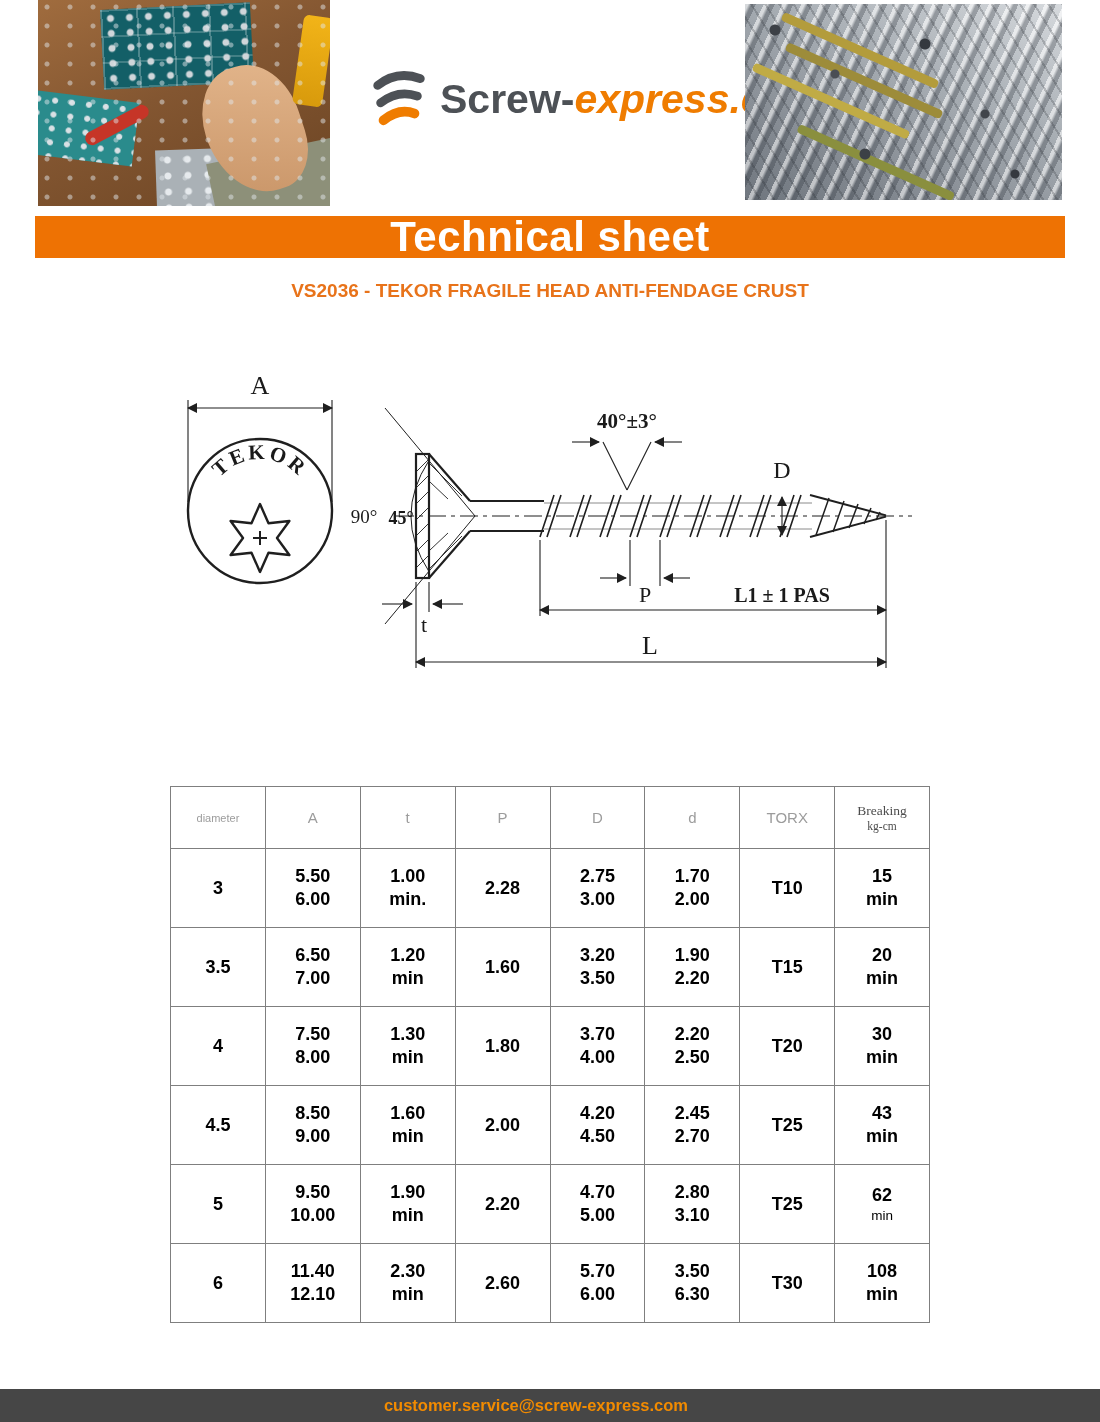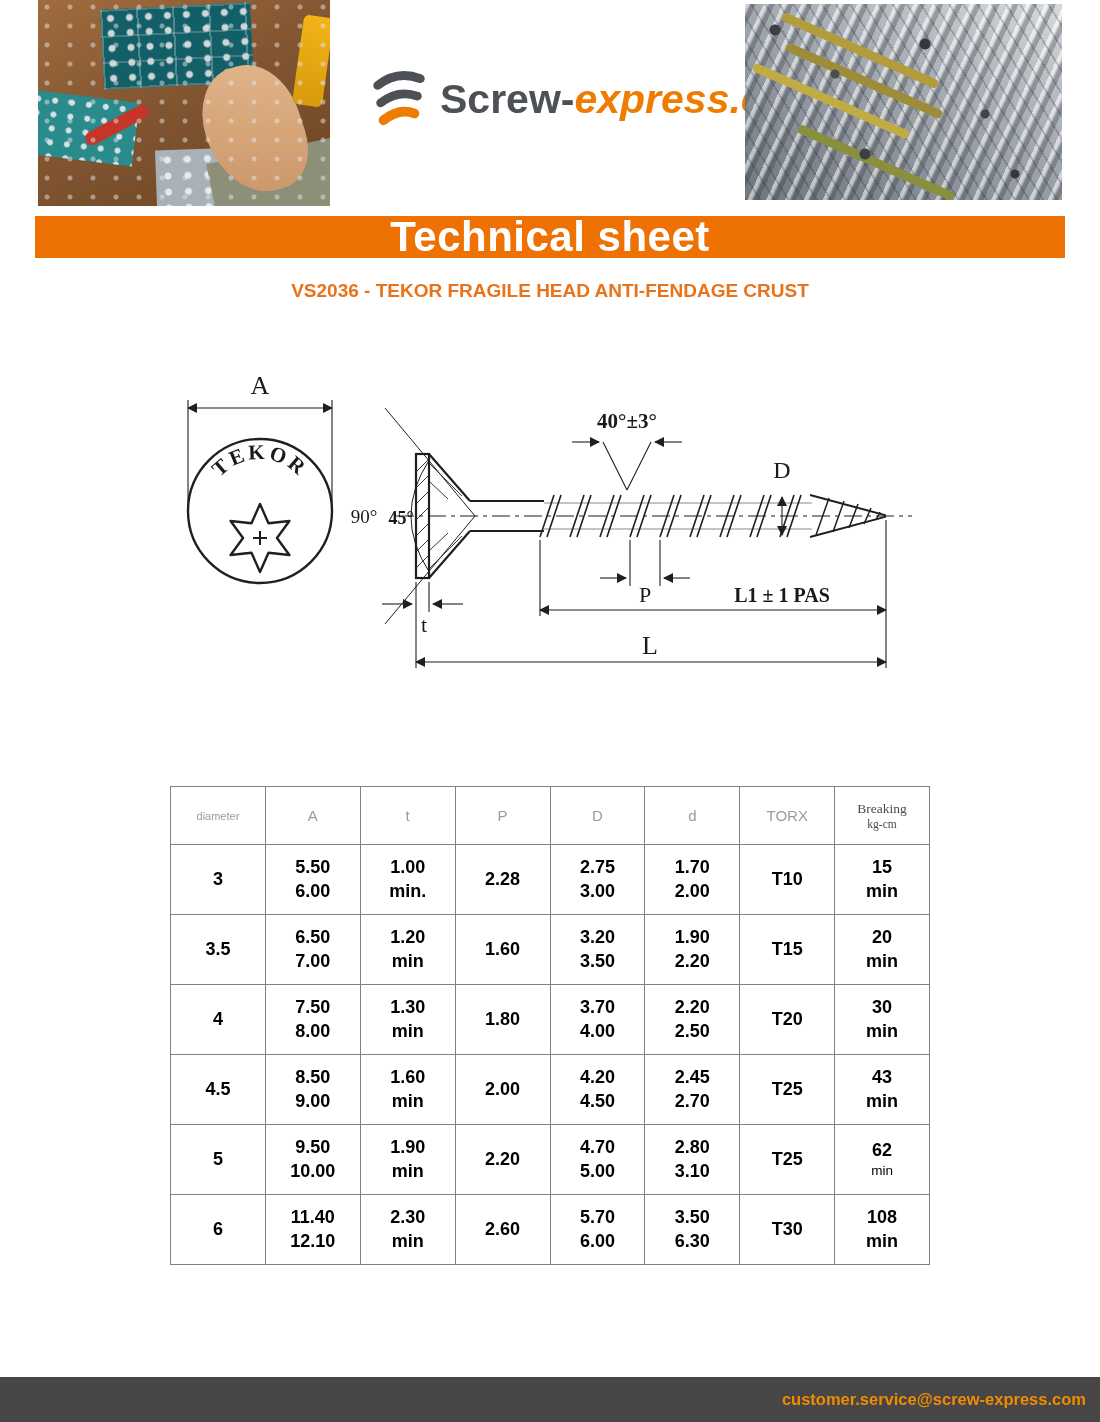--- a/index.html
+++ b/index.html
@@ -60,33 +60,33 @@
   
   .drawing { position: absolute; top: 346px; left: 170px; }
   .drawing text { fill: #1a1a1a; stroke: none; font-family: "Liberation Serif", serif; }
   .tekor { font-family: "Liberation Sans", sans-serif; font-weight: 700; font-size: 21px; letter-spacing: 3px; fill: #111; }
   .s18{font-size:18px}.s19{font-size:19px}.s20{font-size:20px}.s21{font-size:21px}
   .s22{font-size:22px}.s24{font-size:24px}.s26{font-size:26px}
   .bold{font-weight:700}
 
   
   .spec { position: absolute; top: 786px; left: 170px; width: 760px; border-collapse: collapse; table-layout: fixed; background: #fff; }
-  .spec th, .spec td { border: 1px solid #7f7f7f; text-align: center; vertical-align: middle; padding: 8px; }
+  .spec th, .spec td { border: 1px solid #7f7f7f; text-align: center; vertical-align: middle; padding: 16px; }
   .spec thead tr { height: 58px; }
   .spec tbody tr { height: 70px; }
   .spec th { font-weight: 400; color: #9c9c9c; font-size: 15px; }
   .spec th.hdr-small div:first-child { font-size: 11px; }
   .spec th.hdr-dark { color: #4c4c4c; font-size: 13.5px; font-family: Liberation Serif, serif; }
   .hdr-sub { font-size: 11.5px; margin-top: 1px; }
   .spec td { font-weight: 700; font-size: 18px; color: #000; line-height: 1.28; }
   .small-line { font-size: 13.5px; font-weight: 400; }
 
   
-  .footer { position: absolute; left: 0; right: 0; bottom: 0; height: 45px; background: #464646;
-    display: flex; align-items: center; justify-content: flex-end; padding-right: 14px; }
+  .footer { position: absolute; left: 0; right: 0; bottom: 0; height: 33px; background: #464646;
+    display: flex; align-items: center; justify-content: center; padding-right: 28px; }
   .email { color: #f28b00; font-weight: 700; font-size: 16.5px; text-decoration: none; }
 </style>
 </head>
 <body>
 
 <div class="page">
 
   <header>
     <div class="photo photo-left">
       <div class="ph tray1"></div>

